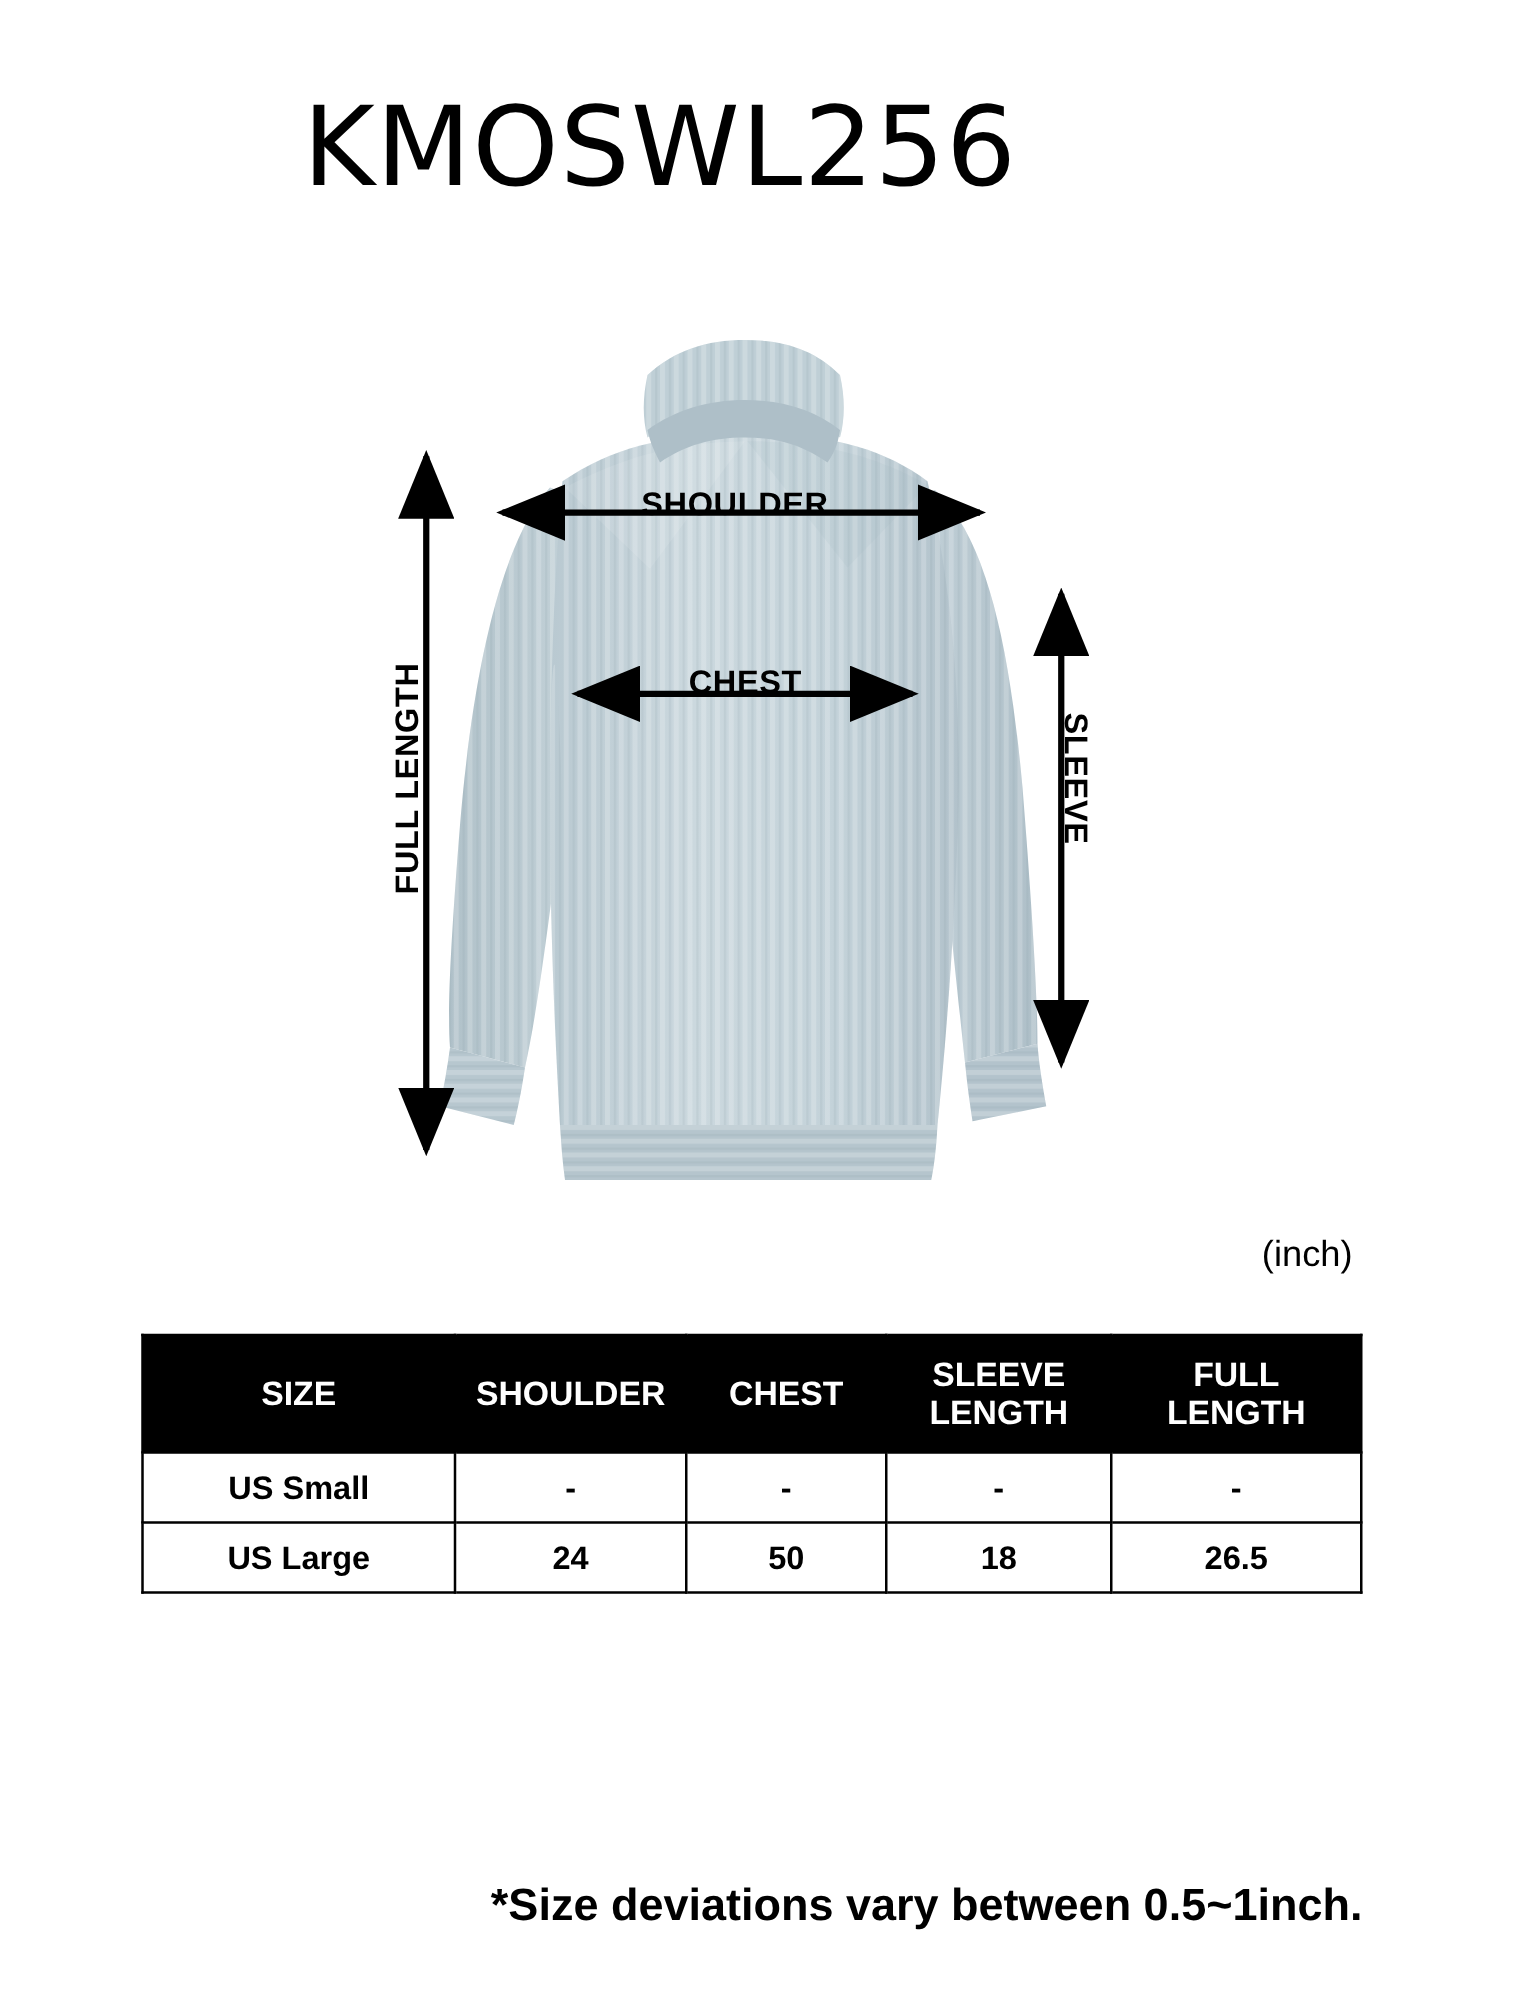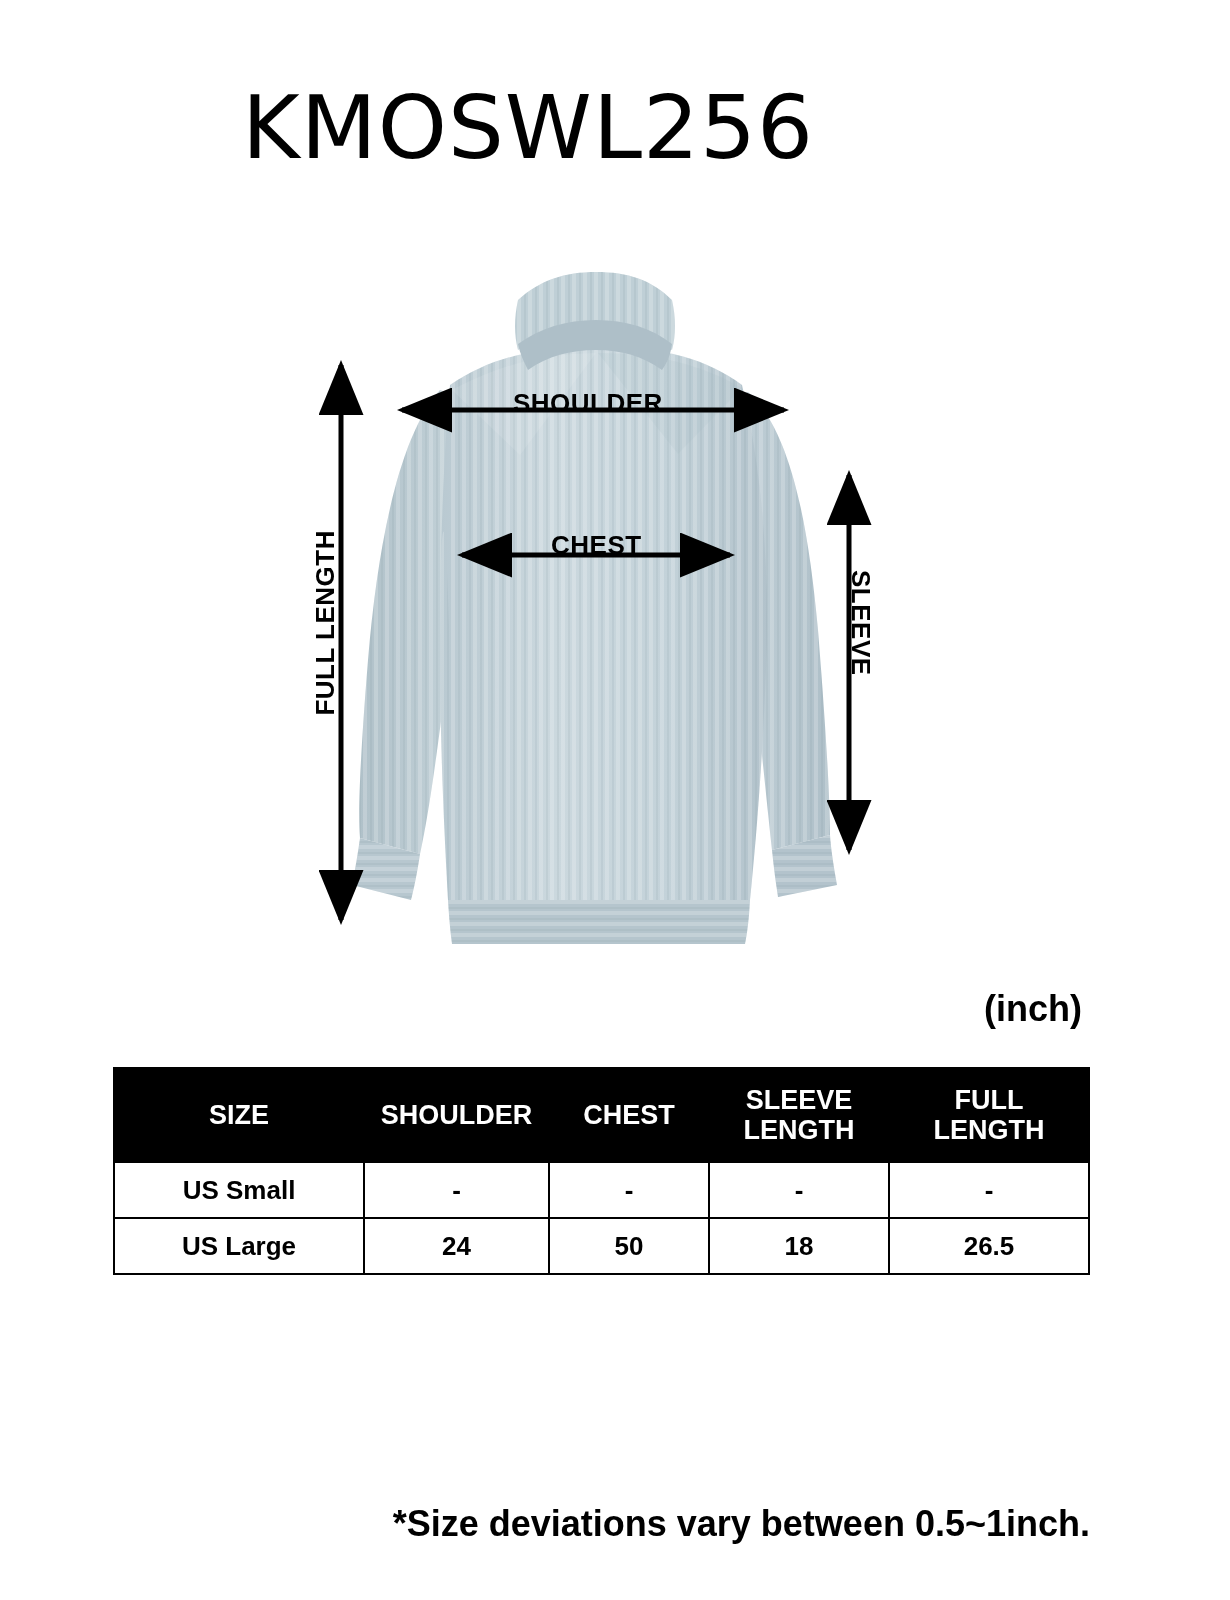--- a/index.html
+++ b/index.html
@@ -12,21 +12,21 @@
     height: 1600px;
     position: relative;
     font-family: "Liberation Sans", sans-serif;
     color: #000000;
     overflow: hidden;
   }
 
   
   .title {
     position: absolute;
-    top: 80px;
+    top: 70px;
     left: 0;
     width: 1056px;
     text-align: center;
     font-size: 88px;
     font-weight: 400;
     letter-spacing: 1px;
     line-height: 1.1;
     font-family: "DejaVu Sans", sans-serif;
   }
 
@@ -66,22 +66,22 @@
     writing-mode: vertical-rl;
     text-orientation: mixed;
     transform: rotate(180deg);
   }
 
   
   .unit-note {
     position: absolute;
     top: 988px;
     right: 148px;
-    font-size: 36px;
-    font-weight: bold;
+    font-size: 29px;
+    font-weight: normal;
     text-align: center;
   }
 
   
   .size-table {
     position: absolute;
     top: 1067px;
     left: 113px;
     width: 975px;
     border-collapse: collapse;

